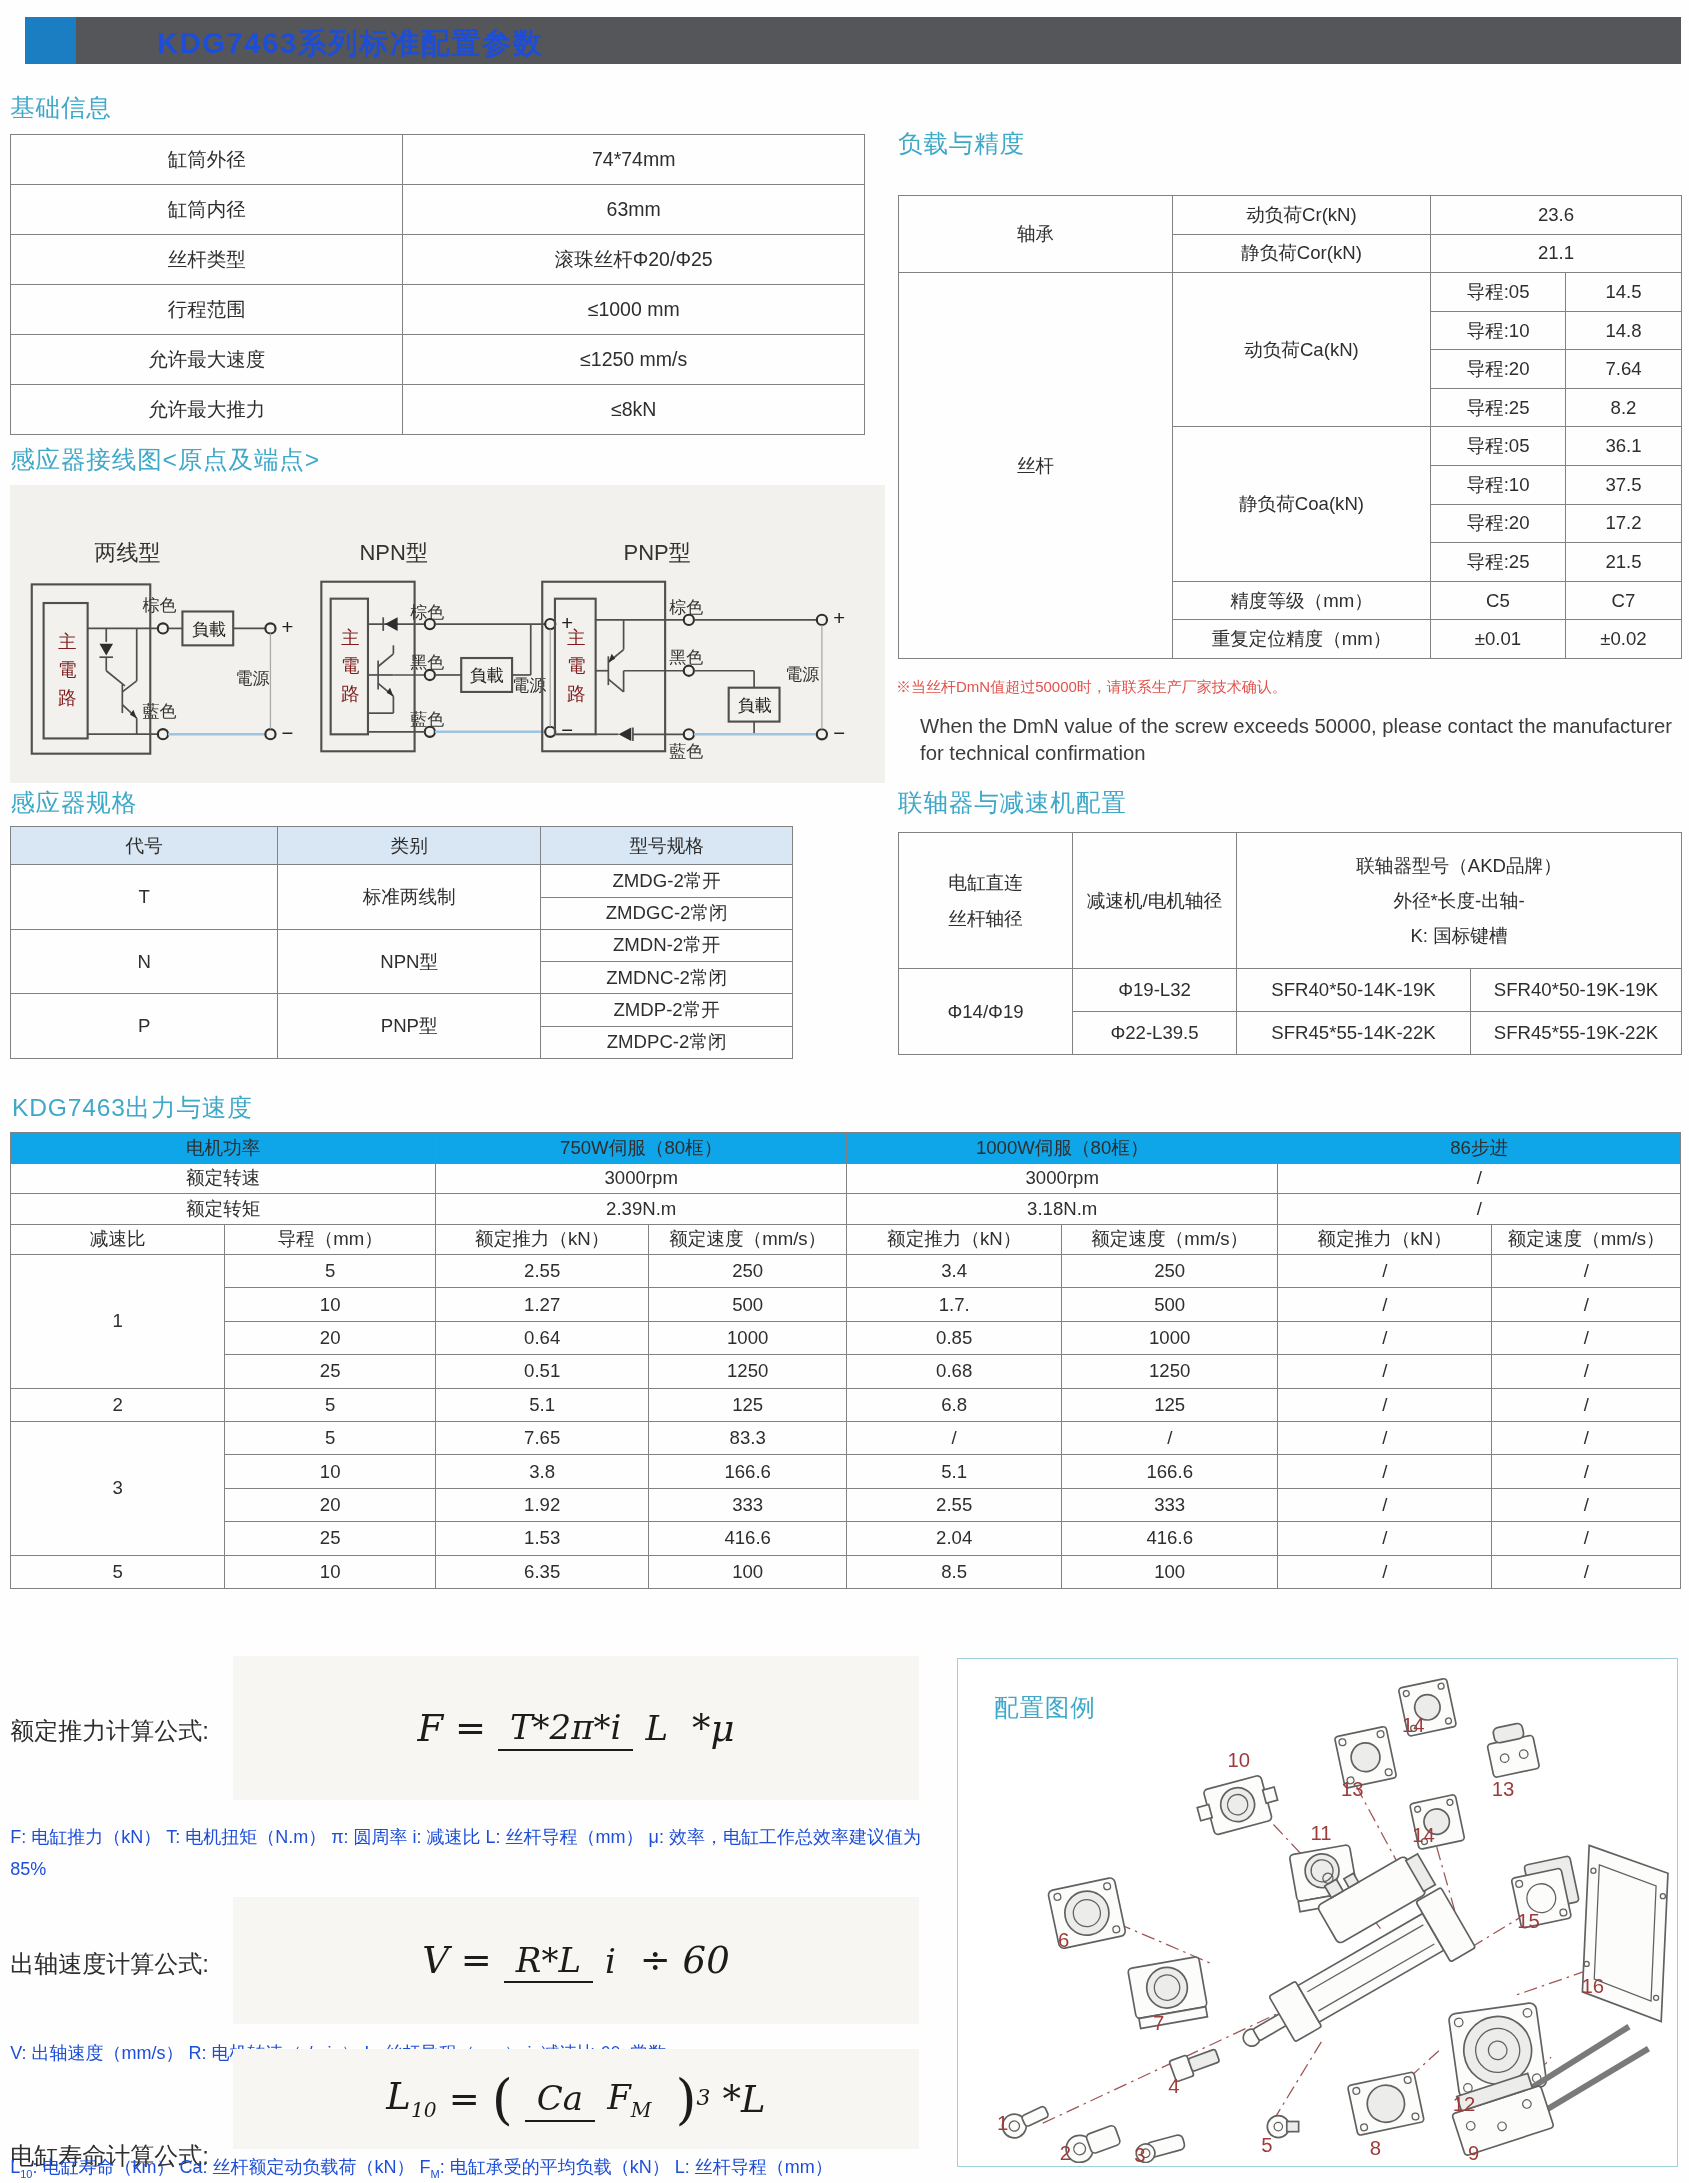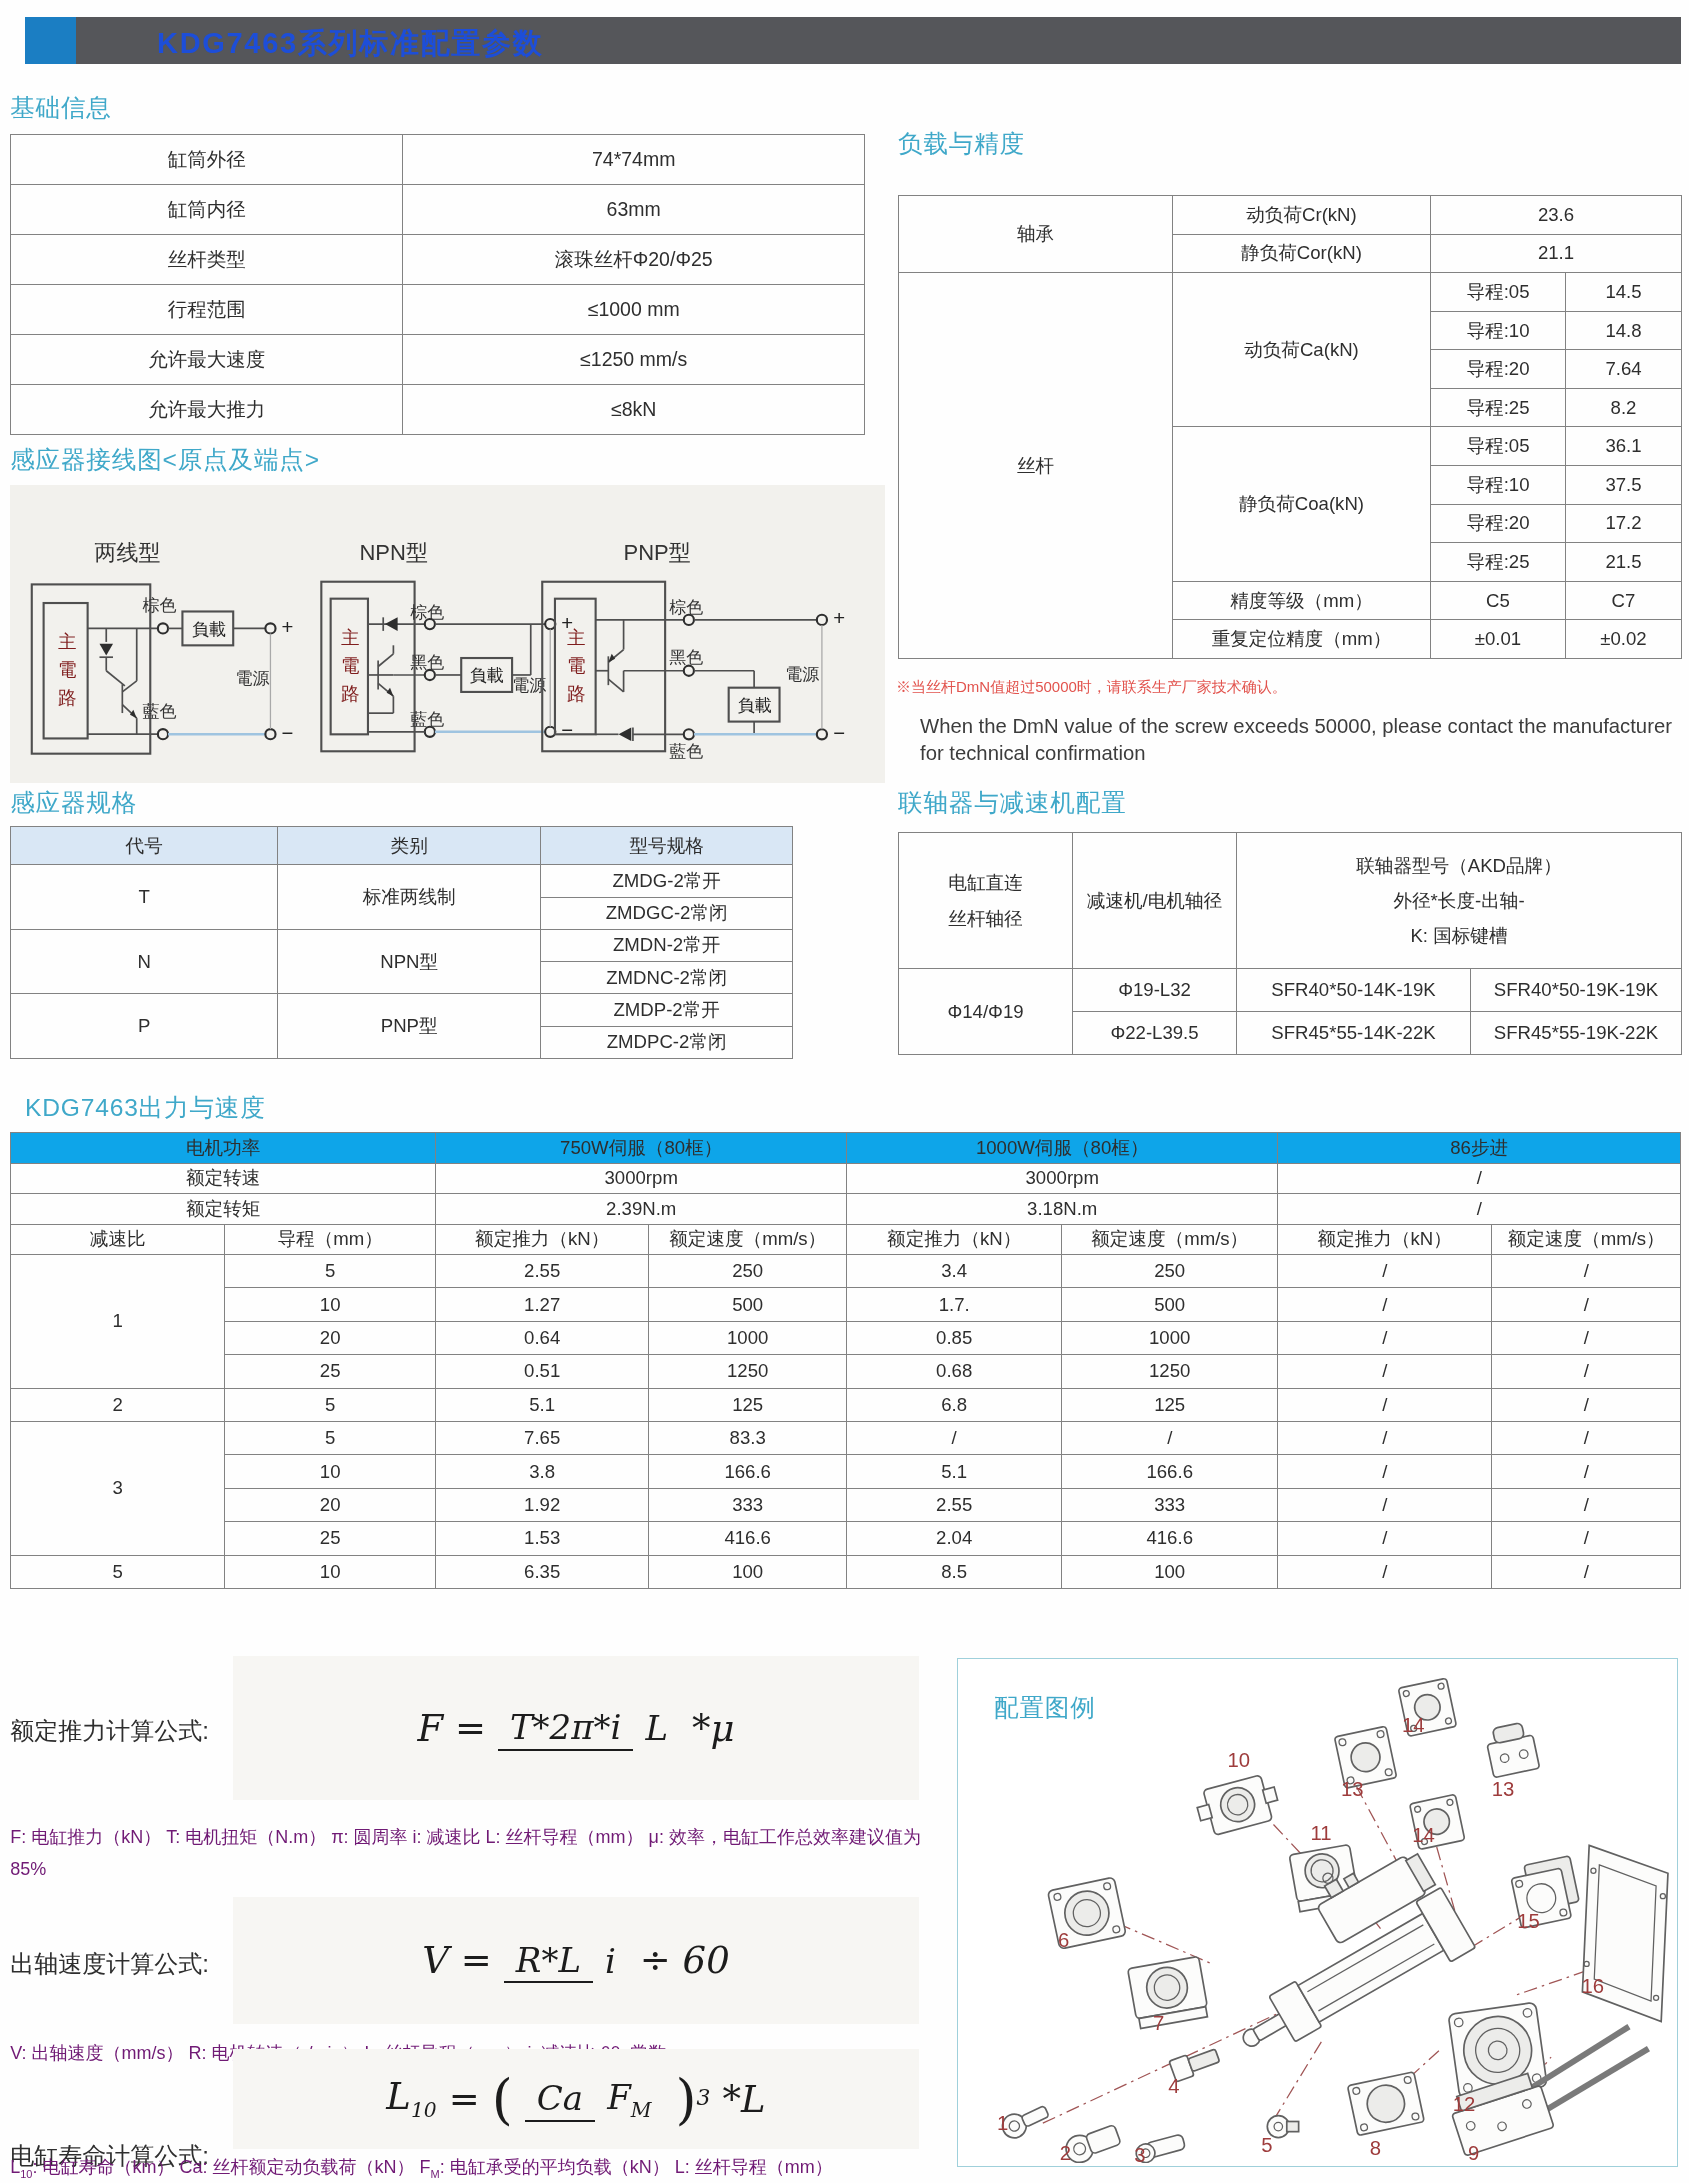--- a/index.html
+++ b/index.html
@@ -67,21 +67,21 @@
   
   .f-label{font-size:24px;color:#2e2e2e;}
   .f-boxbg{background:#f7f6f3;}
   .formula{display:flex;align-items:center;justify-content:center;gap:12px;font-family:"DejaVu Serif",serif;font-style:italic;font-size:37px;color:#1c1c1c;}
   .formula sub{font-size:20.3px;}
   .formula sup{font-size:22px;}
   .frac{display:inline-flex;align-items:center;font-size:34px;}
   .fnum{padding:1.7px 12px;border-bottom:2.5px solid #1c1c1c;}
   .fden{padding:1.7px 12px;}
   .bigp{font-size:54px;font-style:normal;font-weight:200;}
-  .f-note{font-size:18px;color:#701a75;line-height:1.8;}
+  .f-note{font-size:18px;color:#1d4ed8;line-height:1.8;}
   .f-note sub{font-size:11px;}
 
   
   #legend-box{left:957px;top:1658px;width:719px;height:507px;border:1.7px solid #9fd0db;background:#fff;}
   #legend-title{left:36px;top:32px;}
   .pn{fill:#9e3c3c;font-size:24px;font-family:"Liberation Sans",sans-serif;}
   .part{stroke:#616161;stroke-width:2;fill:#fcfcfb;}
   .part2{stroke:#616161;stroke-width:2;fill:#ececea;}
   .phole{stroke:#616161;stroke-width:1.5;fill:none;}
   .lead{stroke:#a05555;stroke-width:1.5;fill:none;stroke-dasharray:16 6 3 6;}
@@ -386,21 +386,21 @@
         <td>SFR40*50-19K-19K</td>
         </tr>
     <tr>
           <td>Φ22-L39.5</td>
         <td>SFR45*55-14K-22K</td>
         <td>SFR45*55-19K-22K</td>
         </tr>
   </tbody>
     </table>
 
-  <div class="abs sec-title" style="left:25px;top:1091px;text-align:center;">KDG7463出力与速度</div>
+  <div class="abs sec-title" style="left:12px;top:1091px;text-align:center;">KDG7463出力与速度</div>
   <table id="t-output">
     <colgroup>
       <col style="width:214px">
         <col style="width:211px">
         <col style="width:213px">
         <col style="width:198px">
       <col style="width:215px">
         <col style="width:216px">
         <col style="width:214px">
         <col style="width:189px">

